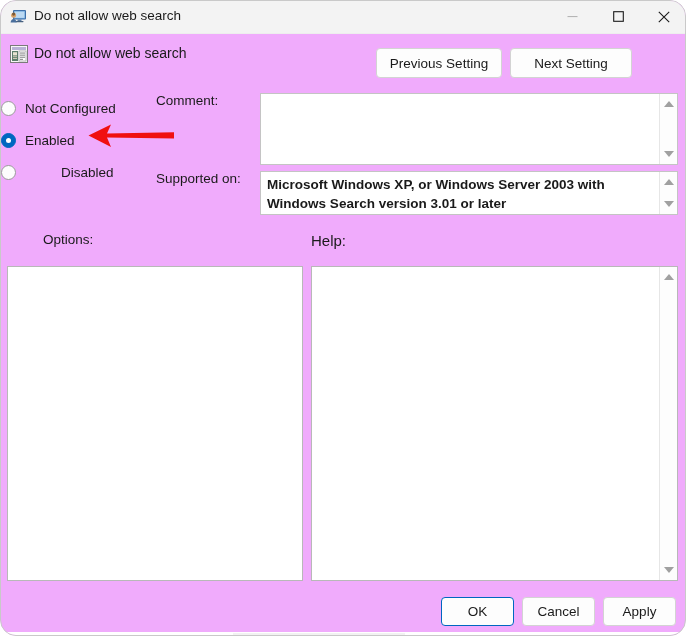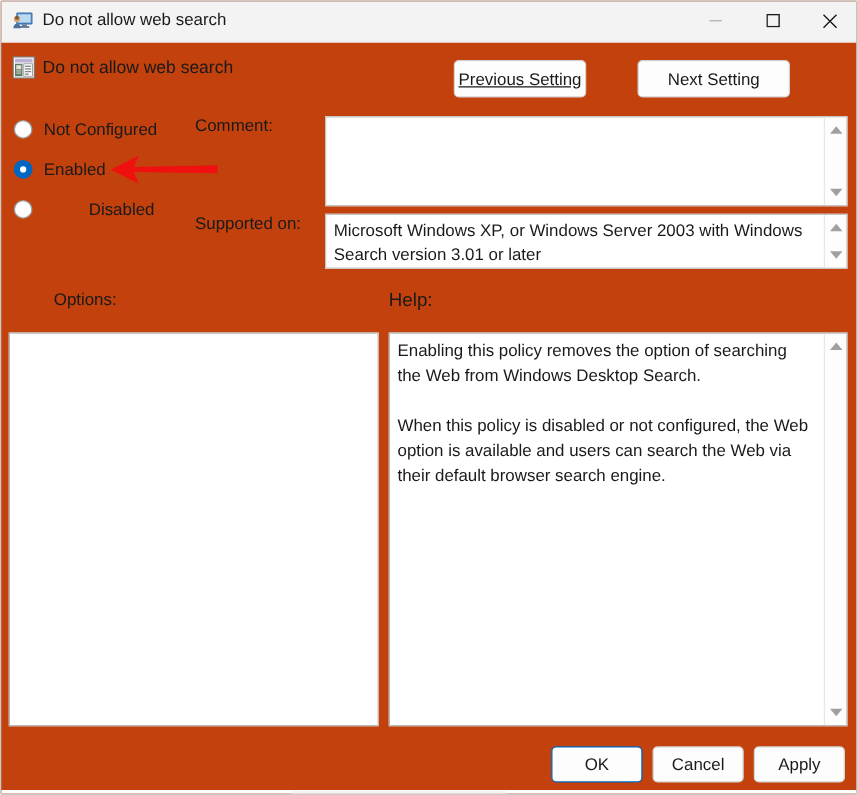--- a/index.html
+++ b/index.html
@@ -14,23 +14,23 @@
     overflow: hidden;
   }
 
   
   #dialog {
     position: absolute;
     left: 0; top: 0;
     width: 686px;
     height: 636px;
     box-sizing: border-box;
-    background: #c2410c;
+    background: #f0abfc;
     border: 1px solid #c9c9c9;
-    border-radius: 2px;
+    border-radius: 16px;
     overflow: hidden;
   }
 
   
   #titlebar {
     position: absolute;
     left: 0; top: 0;
     width: 686px;
     height: 32px;
     background: #f3f3f3;
@@ -82,30 +82,30 @@
     box-sizing: border-box;
     background: #fdfdfd;
     border: 1px solid #d3d3d3;
     border-radius: 4px;
     font-family: "Liberation Sans", sans-serif;
     font-size: 13.5px;
     color: #1a1a1a;
     padding: 0;
     cursor: default;
   }
-  #btn-prev { left: 362px; width: 106px; text-decoration: underline; }
+  #btn-prev { left: 375px; width: 126px; }
   #btn-next { left: 509px; width: 122px; }
 
   
   .radio-row {
     position: absolute;
-    left: 10px;
+    left: 0;
     height: 20px;
     display: flex;
-    align-items: flex-start;
+    align-items: flex-end;
     cursor: default;
   }
   #radio-notconfigured { top: 95px; }
   #radio-enabled       { top: 127px; }
   #radio-disabled      { top: 159px; gap: 36px; }
   .radio-mark {
     width: 15px; height: 15px;
     border-radius: 50%;
     box-sizing: border-box;
     flex: none;
@@ -147,20 +147,21 @@
     left: 155px; top: 170px;
     font-size: 13.5px;
     color: #1a1a1a;
   }
   .fieldbox {
     position: absolute;
     box-sizing: border-box;
     background: #ffffff;
     border: 1px solid #c4c4c4;
     overflow: hidden;
+    font-weight: bold;
   }
   #comment-box   { left: 259px; top: 92px;  width: 418px; height: 72px; }
   #supported-box { left: 259px; top: 170px; width: 418px; height: 44px; }
   .fieldtext {
     position: absolute;
     left: 6px; top: 3px;
     right: 22px;
     font-size: 13.5px;
     color: #1a1a1a;
     line-height: 19px;
@@ -374,23 +375,20 @@
     </div>
   </div>
 
   <span id="label-options">Options:</span>
   <div id="options-pane">
     <div class="fieldtext"></div>
   </div>
 
   <span id="label-help">Help:</span>
   <div id="help-pane">
-    <div id="help-text">Enabling this policy removes the option of searching the Web from Windows Desktop Search.
-
-When this policy is disabled or not configured, the Web option is available and users can search the Web via their default browser search engine.</div>
     <div class="vscroll">
       <span class="arrow up">
           <span class="tri up"></span>
         </span>
       <span class="arrow down">
           <span class="tri down"></span>
         </span>
     </div>
   </div>
 

